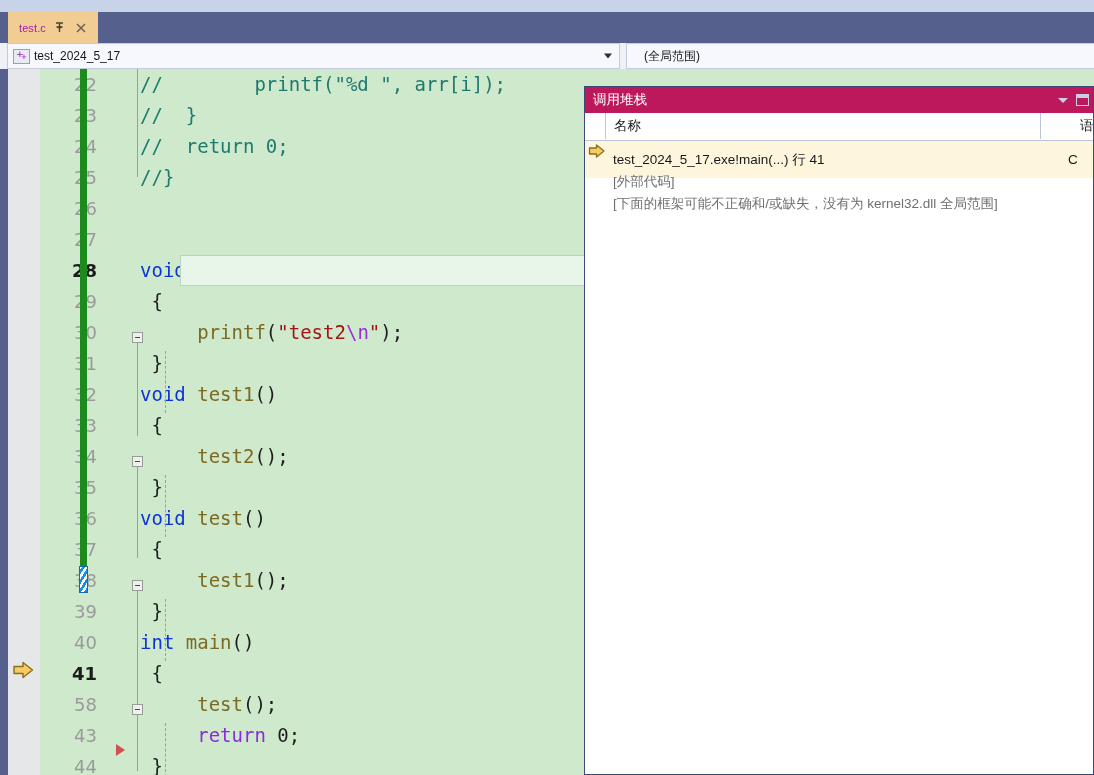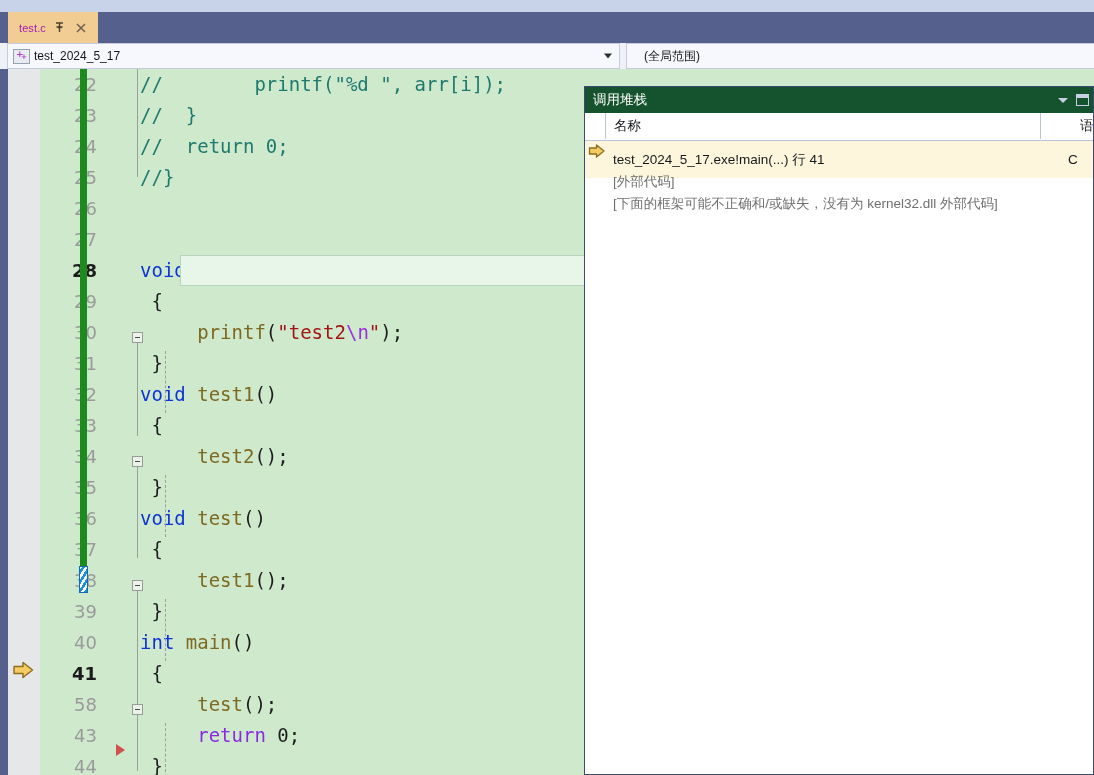--- a/index.html
+++ b/index.html
@@ -228,21 +228,21 @@
     position: absolute;
     left: 584px; top: 86px;
     width: 510px; height: 689px;
     background: #ffffff;
     border: 1px solid #3d4a78;
     box-sizing: border-box;
   }
   .cs-header {
     position: absolute; left: 0; top: 0;
     width: 100%; height: 26px;
-    background: #14532d;
+    background: #be185d;
     display: flex; align-items: center;
   }
   .cs-title {
     color: #ffffff;
     font-size: 13.5px;
     margin-left: 8px;
     white-space: nowrap;
   }
   .cs-tools {
     position: absolute; right: 4px; top: 0; height: 26px;
@@ -428,19 +428,19 @@
           <span class="cs-row-glyph"><svg width="18" height="16" viewBox="0 0 18 16">
               <path d="M1.5 5 H8.5 V2 L16 8 L8.5 14 V11 H1.5 Z" fill="#f7cb63" stroke="#8a6d1f" stroke-width="1.3" stroke-linejoin="round"></path>
             </svg></span>
           <span class="cs-row-name">test_2024_5_17.exe!main(...) 行 41</span>
           <span class="cs-row-lang">C</span>
         </div>
         <div class="cs-row" style="top: 76px;">
           <span class="cs-row-name muted">[外部代码]</span>
         </div>
         <div class="cs-row" style="top: 98px;">
-          <span class="cs-row-name muted">[下面的框架可能不正确和/或缺失，没有为 kernel32.dll 外部代码]</span>
+          <span class="cs-row-name muted">[下面的框架可能不正确和/或缺失，没有为 kernel32.dll 全局范围]</span>
         </div>
       </div>
 
   </div>
 
 </div>
 
 </body></html>

